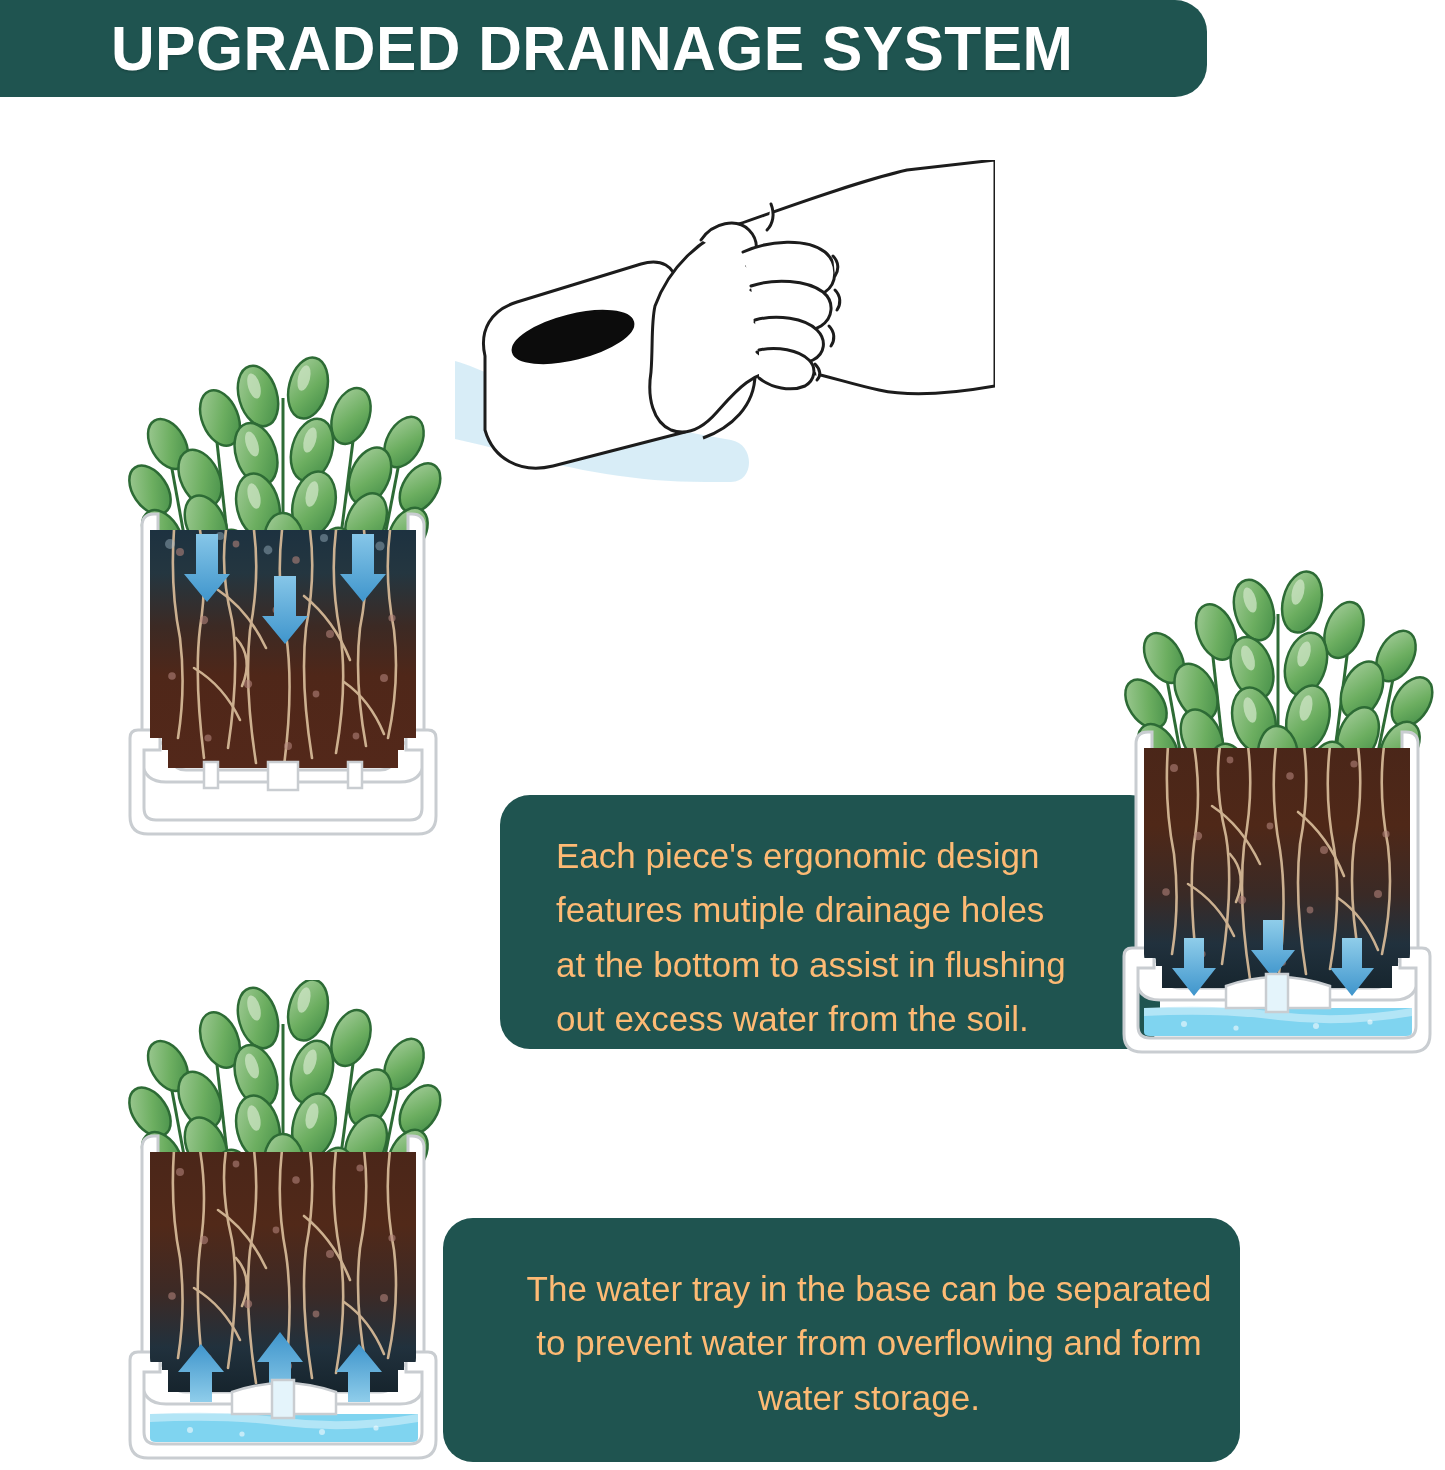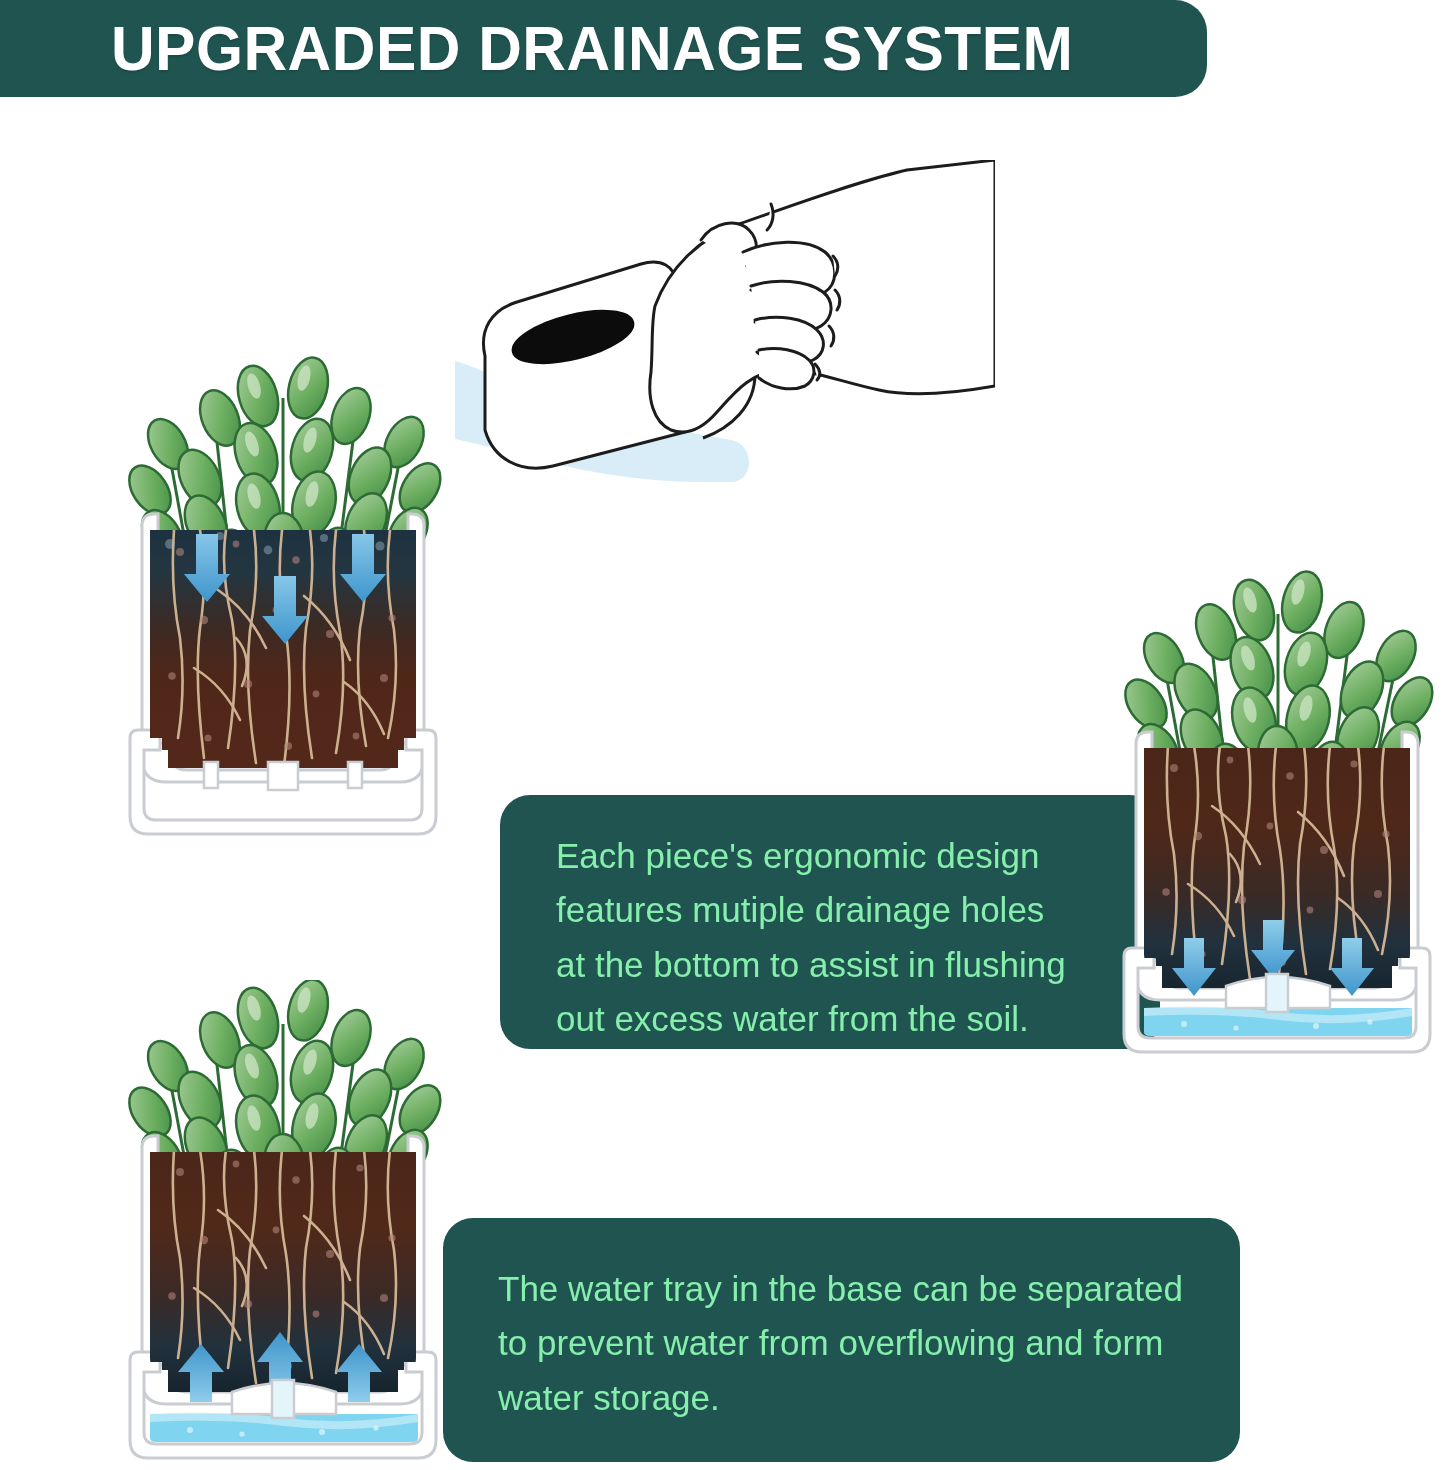--- a/index.html
+++ b/index.html
@@ -29,40 +29,41 @@
     white-space:nowrap;
     transform:scaleX(0.96);
     transform-origin:left center;
     text-shadow:0 2px 2px rgba(0,0,0,0.13);
   }
 
   
   .callout{
     position:absolute;
     background:#1f5450;
-    color:#86efac;
+    color:#fdba74;
     box-sizing:border-box;
   }
   .callout p{
     margin:0;
     font-size:35px;
     line-height:1.55;
     white-space:pre-line;
   }
   #callout-1{
     left:500px;top:795px;width:660px;height:254px;
     border-radius:30px;
     padding:34px 0 0 56px;
     z-index:6;
   }
   #callout-2{
     left:443px;top:1218px;width:797px;height:244px;
     border-radius:30px;
     padding:44px 0 0 55px;
     z-index:6;
+    text-align:center;
   }
 
   
   .scene{position:absolute;}
   #scene-top-left{left:108px;top:338px;width:350px;height:520px;z-index:8;}
   #scene-right{left:1108px;top:556px;width:340px;height:520px;z-index:8;}
   #scene-bottom-left{left:108px;top:980px;width:350px;height:500px;z-index:8;}
   #watering-can{left:455px;top:160px;width:540px;height:400px;z-index:9;}
   .scene svg,#watering-can svg{display:block;width:100%;height:100%;}
 </style>

